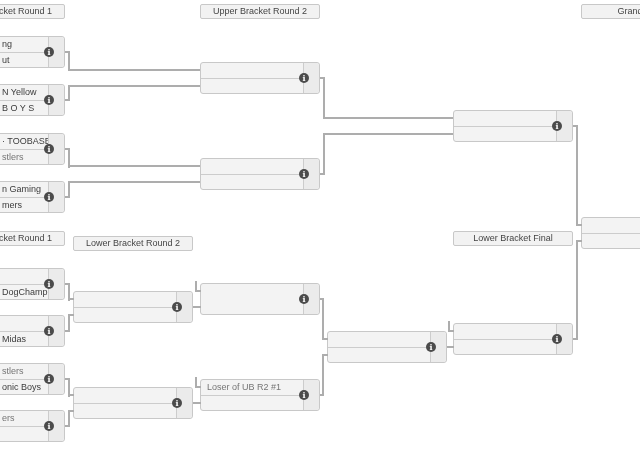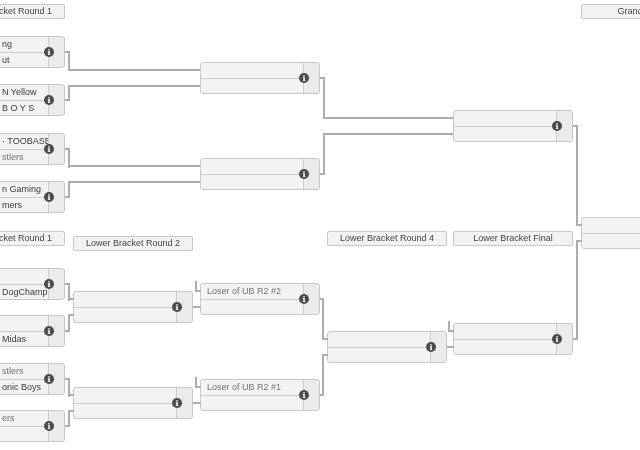--- a/index.html
+++ b/index.html
@@ -25,24 +25,24 @@
         color:#fff;font:bold 8px "DejaVu Serif",serif;text-align:center;
         line-height:10px;z-index:3;}
   .ln{position:absolute;display:block;background:#adadad;z-index:1;}
 </style>
 </head>
 <body>
 
 <div id="stage">
 
   <div class="hdr" style="left:-55px;top:4px">Upper Bracket Round 1</div>
+  <div class="hdr" style="left:200px;top:4px">Upper Bracket Round 2</div>
   <div class="hdr" style="left:581px;top:4px">Grand Final</div>
   <div class="hdr" style="left:-55px;top:231px">Lower Bracket Round 1</div>
   <div class="hdr" style="left:73px;top:236px">Lower Bracket Round 2</div>
-  <div class="hdr" style="left:327px;top:231px">Lower Bracket Round 4</div>
   <div class="hdr" style="left:453px;top:231px">Lower Bracket Final</div>
 
   <div class="match edge" style="left:-55px;top:36px">
     <div class="slot top">
         <span class="nm">ng</span>
       </div>
     <div class="slot">
         <span class="nm">ut</span>
       </div>
     <div class="score"></div>
@@ -177,23 +177,20 @@
         <span class="nm"></span>
       </div>
     <div class="slot">
         <span class="nm"></span>
       </div>
     <div class="score"></div>
     <div class="info">i</div>
   </div>
 
   <div class="match" style="left:200px;top:283px">
-    <div class="slot top">
-        <span class="nm it">Loser of UB R2 #2</span>
-      </div>
     <div class="slot">
         <span class="nm"></span>
       </div>
     <div class="score"></div>
     <div class="info">i</div>
   </div>
   <div class="match" style="left:200px;top:379px">
     <div class="slot top">
         <span class="nm it">Loser of UB R2 #1</span>
       </div>

